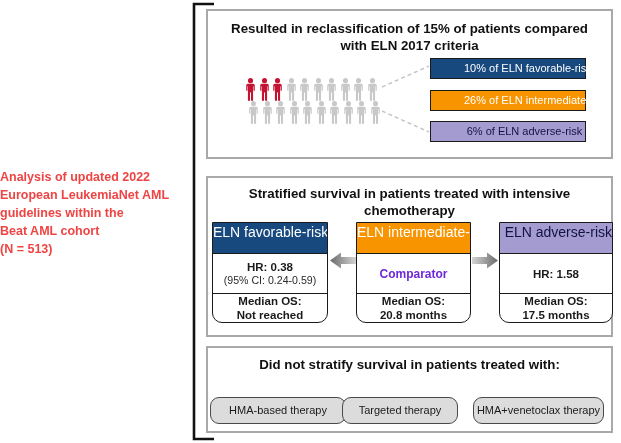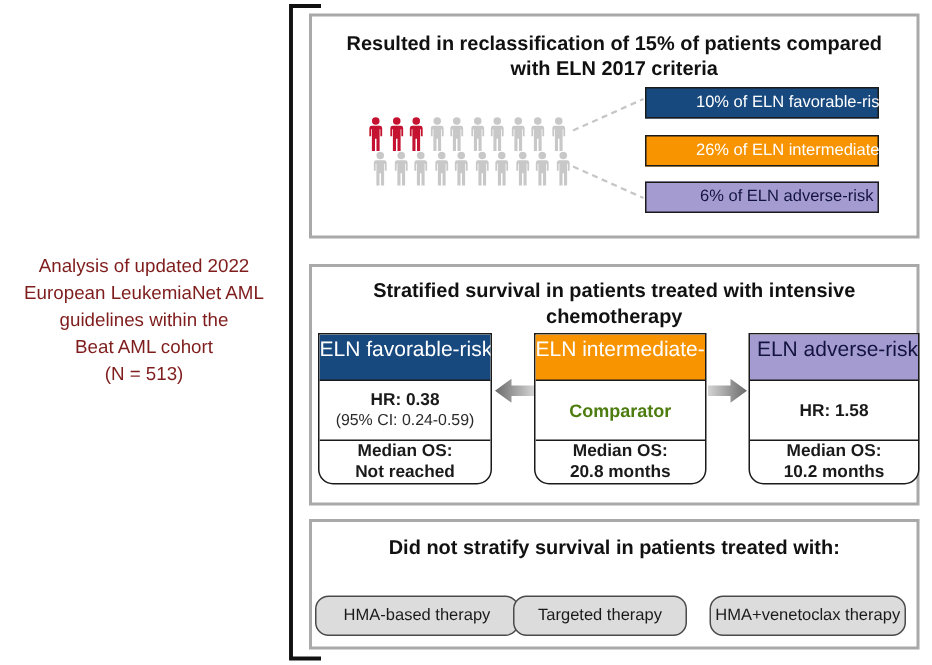--- a/index.html
+++ b/index.html
@@ -10,25 +10,25 @@
     position: relative;
     width: 621px; height: 443px;
     background: #ffffff;
     overflow: hidden;
   }
 
   
   .left-caption {
     position: absolute;
     left: 0; top: 168px; width: 192px;
-    text-align: center;
-    font-weight: normal;
+    text-align: left;
+    font-weight: bold;
     font-size: 12.5px;
     line-height: 18px;
-    color: #7f1d1d;
+    color: #ef4444;
   }
 
   
   .bracket-svg { position: absolute; left: 0; top: 0; pointer-events: none; }
 
   
   .panel {
     position: absolute;
     left: 206px; width: 407px;
     background: #ffffff;
@@ -94,21 +94,21 @@
     line-height: 18px;
     white-space: nowrap;
   }
   .card-body {
     height: 44px;
     display: flex; flex-direction: column;
     align-items: center; justify-content: center;
   }
   .stat-main { font-weight: bold; font-size: 11.5px; line-height: 14px; }
   .stat-ci   { font-size: 10.6px; line-height: 13px; color: #2a2a2a; white-space: nowrap; }
-  .comparator { font-weight: bold; font-size: 12px; color: #4d7c0f; }
+  .comparator { font-weight: bold; font-size: 12px; color: #6d28d9; }
   .card-footer {
     flex: 1;
     border-top: 1.6px solid #1a1a1a;
     display: flex; flex-direction: column;
     align-items: center; justify-content: center;
     font-weight: bold; font-size: 11.5px; line-height: 14px;
   }
   .arrow-svg { position: absolute; top: 74px; }
   .arrow-left  { left: 122px; }
   .arrow-right { left: 264px; }
@@ -275,21 +275,21 @@
       </div>
     </div>
 
     <div class="risk-card c2">
       <div class="card-header" style="background: rgb(164, 156, 209); color: rgb(19, 19, 63);">ELN adverse-risk</div>
       <div class="card-body">
         <div class="stat-main">HR: 1.58</div>
       </div>
       <div class="card-footer">
         <div>Median OS:</div>
-        <div>10.2 months</div>
+        <div>17.5 months</div>
       </div>
     </div>
 
     <svg class="arrow-svg arrow-left" width="26" height="17" viewBox="0 0 26 17">
       <defs>
         <linearGradient id="gl" x1="0" y1="0" x2="1" y2="0">
           <stop offset="0" stop-color="#6a6a6a"></stop>
             <stop offset="1" stop-color="#d4d4d4"></stop>
         </linearGradient>
       </defs>

